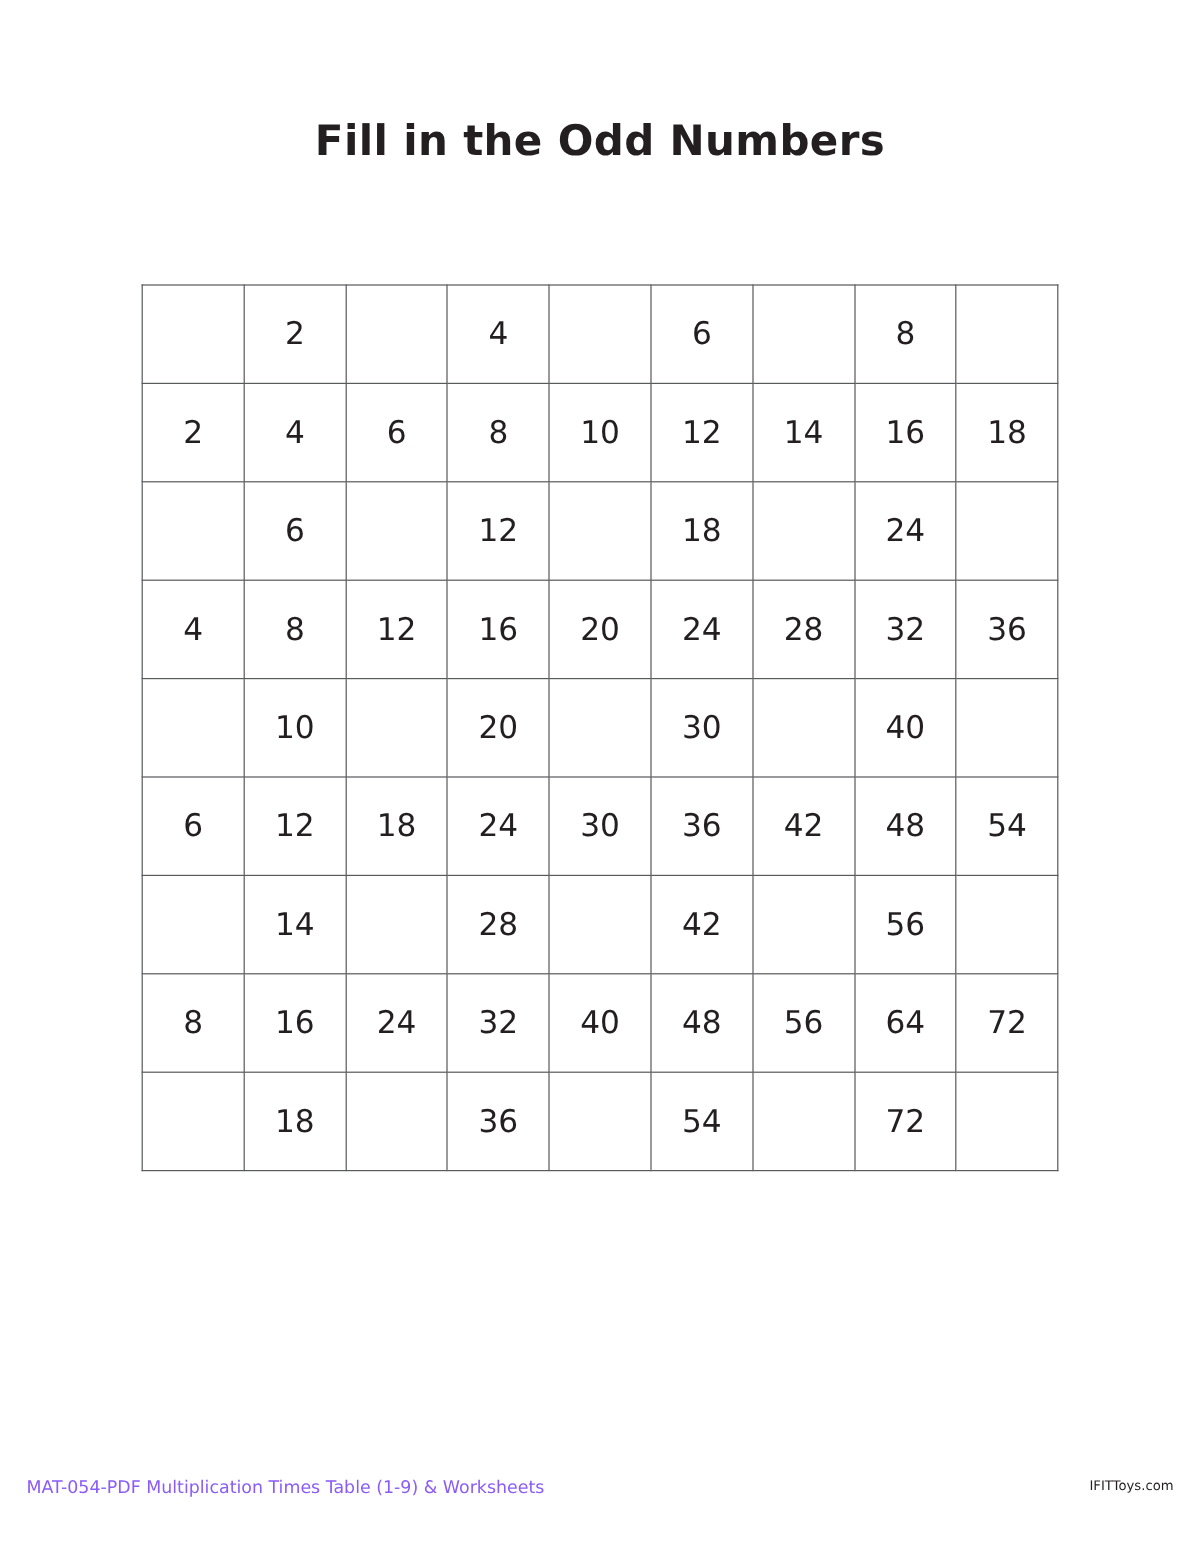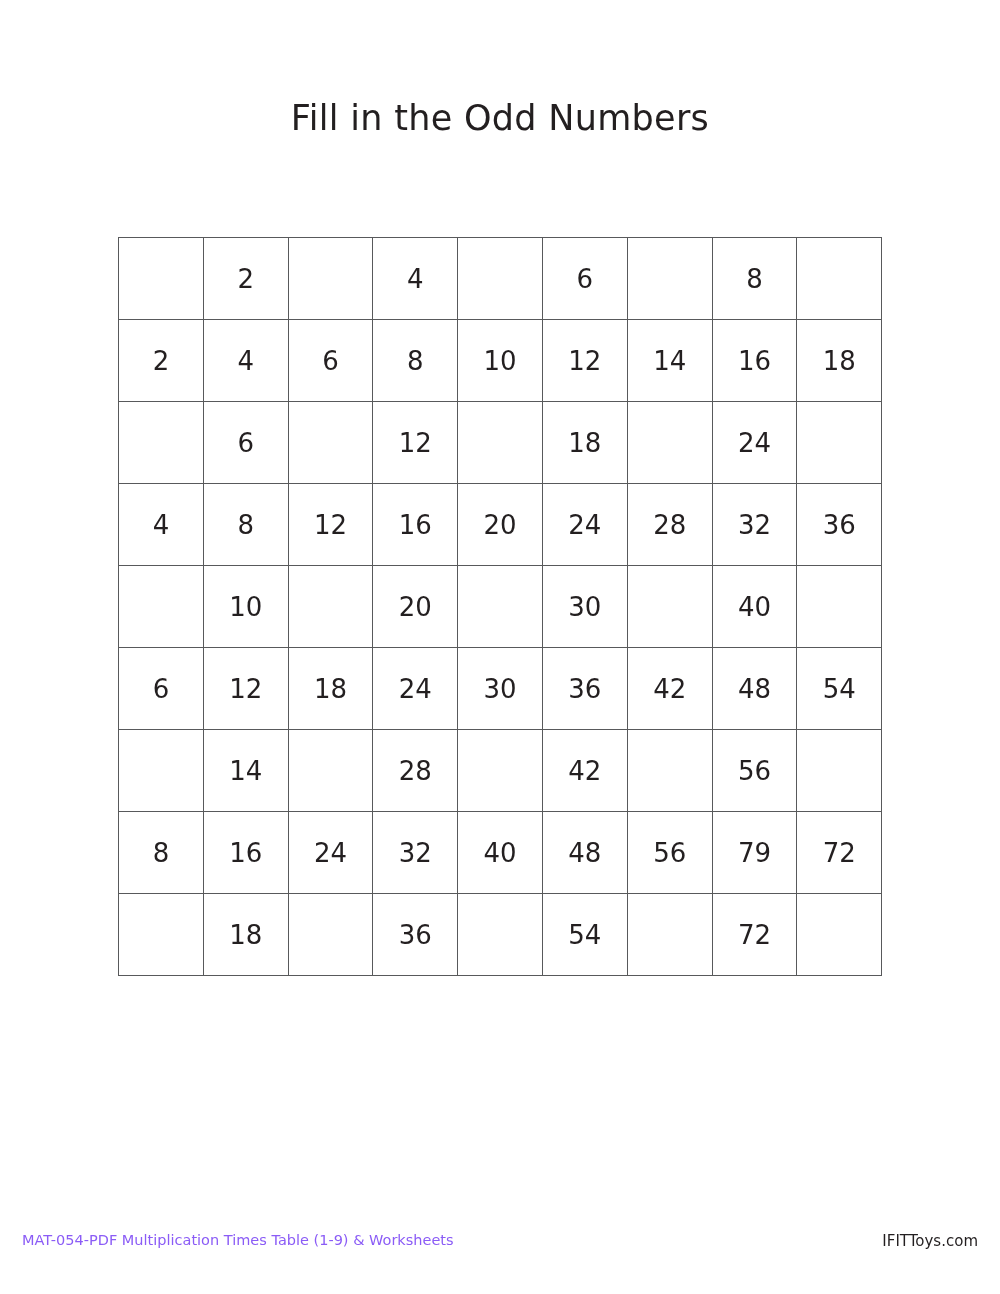--- a/index.html
+++ b/index.html
@@ -18,21 +18,21 @@
     height: 1294px;
     position: relative;
   }
   .worksheet-title {
     position: absolute;
     top: 98px;
     left: 0;
     width: 1000px;
     text-align: center;
     font-size: 35px;
-    font-weight: 400;
+    font-weight: 700;
     letter-spacing: 0.3px;
     color: #231f20;
   }
   .grid-wrap {
     position: absolute;
     left: 118px;
     top: 237px;
   }
   table.times-grid {
     border-collapse: collapse;
@@ -65,21 +65,21 @@
     left: 22px;
     top: 0;
     font-size: 14.5px;
     color: #8b5cf6;
     white-space: nowrap;
   }
   .footer-right {
     position: absolute;
     right: 22px;
     top: 0;
-    font-size: 15px;
+    font-size: 11px;
     color: #231f20;
     white-space: nowrap;
     text-align: right;
   }
 </style>
 </head>
 <body>
 
 <div class="page">
 
@@ -166,21 +166,21 @@
             <td class="blank"></td>
           </tr>
           <tr>
             <td>8</td>
             <td>16</td>
             <td>24</td>
             <td>32</td>
             <td>40</td>
             <td>48</td>
             <td>56</td>
-            <td>79</td>
+            <td>64</td>
             <td>72</td>
           </tr>
           <tr>
             <td class="blank"></td>
             <td>18</td>
             <td class="blank"></td>
             <td>36</td>
             <td class="blank"></td>
             <td>54</td>
             <td class="blank"></td>

